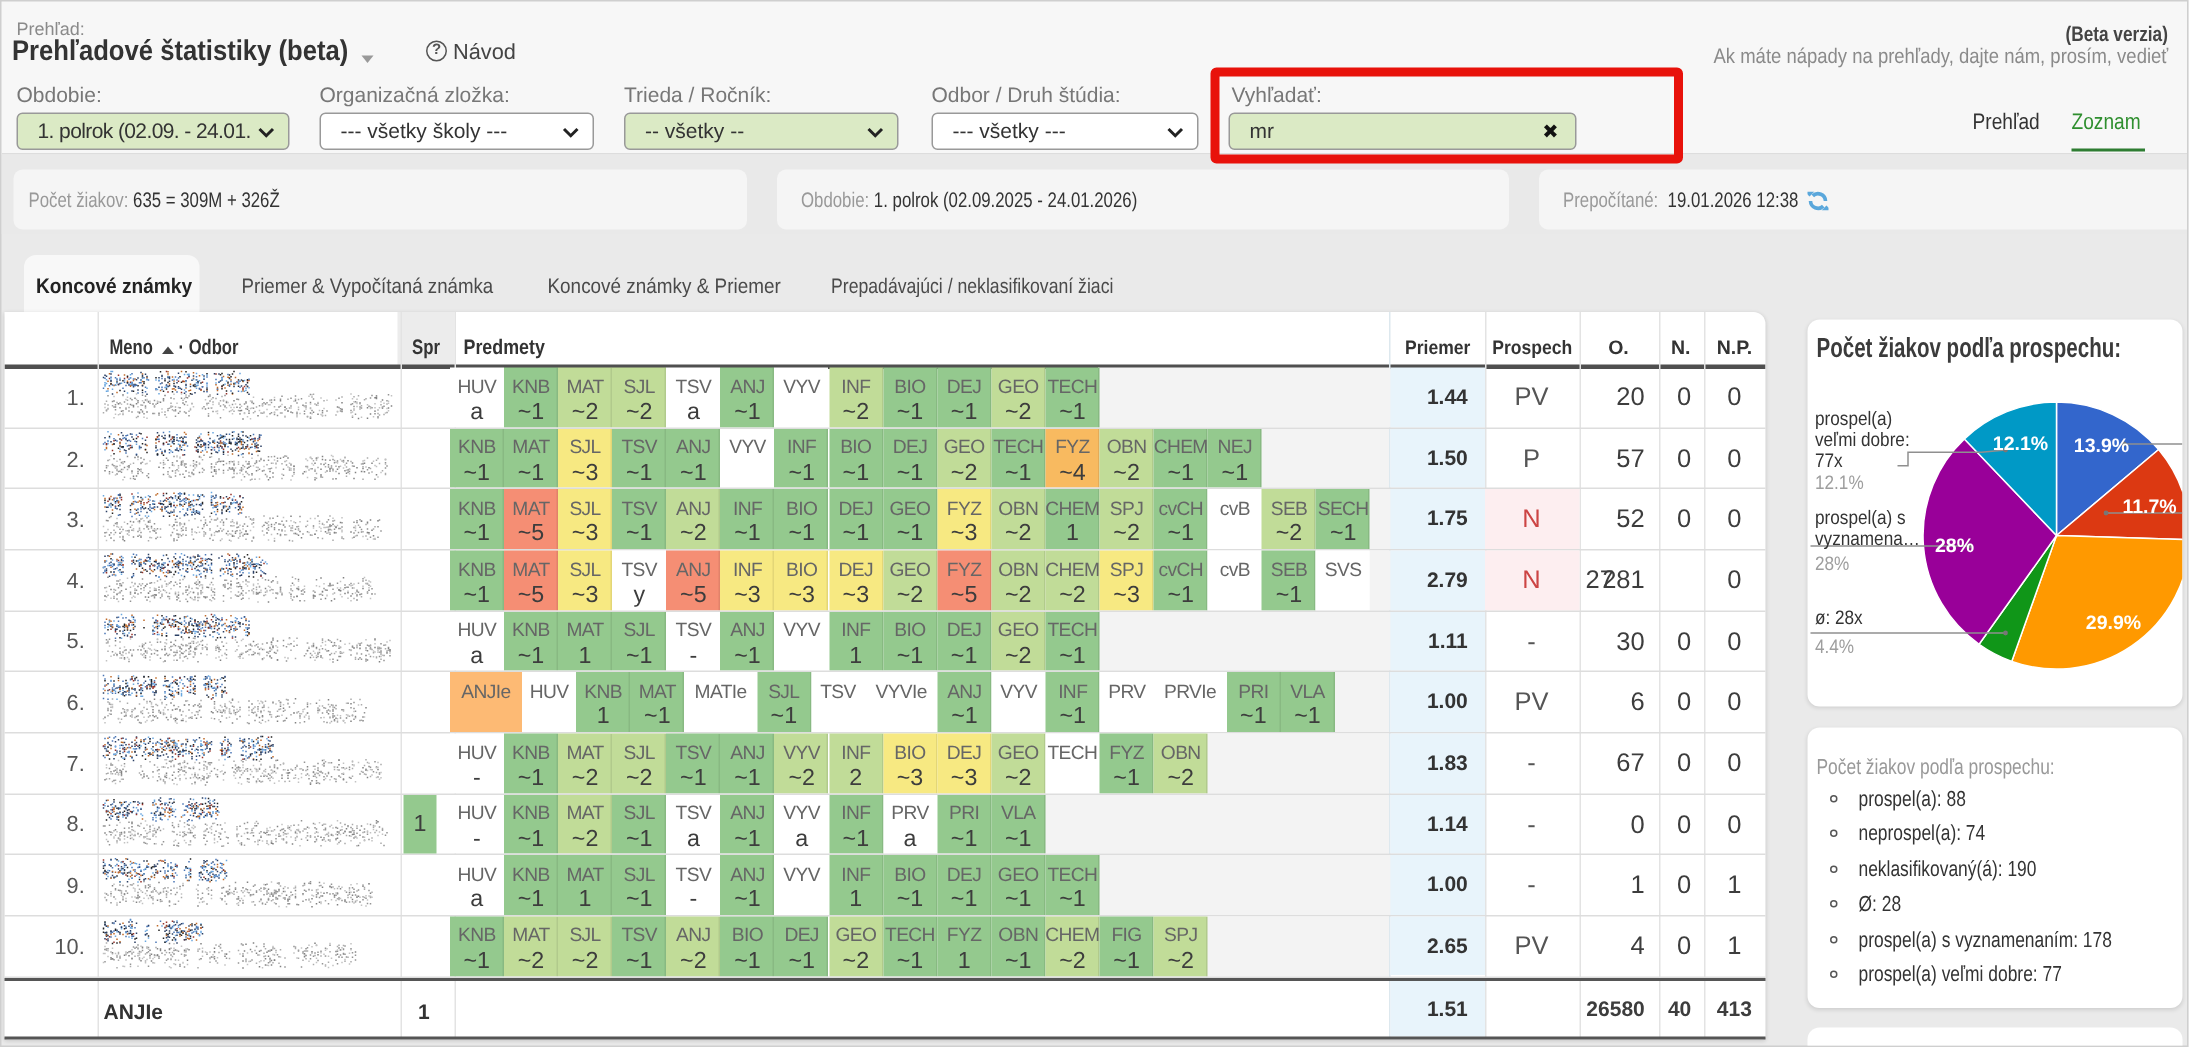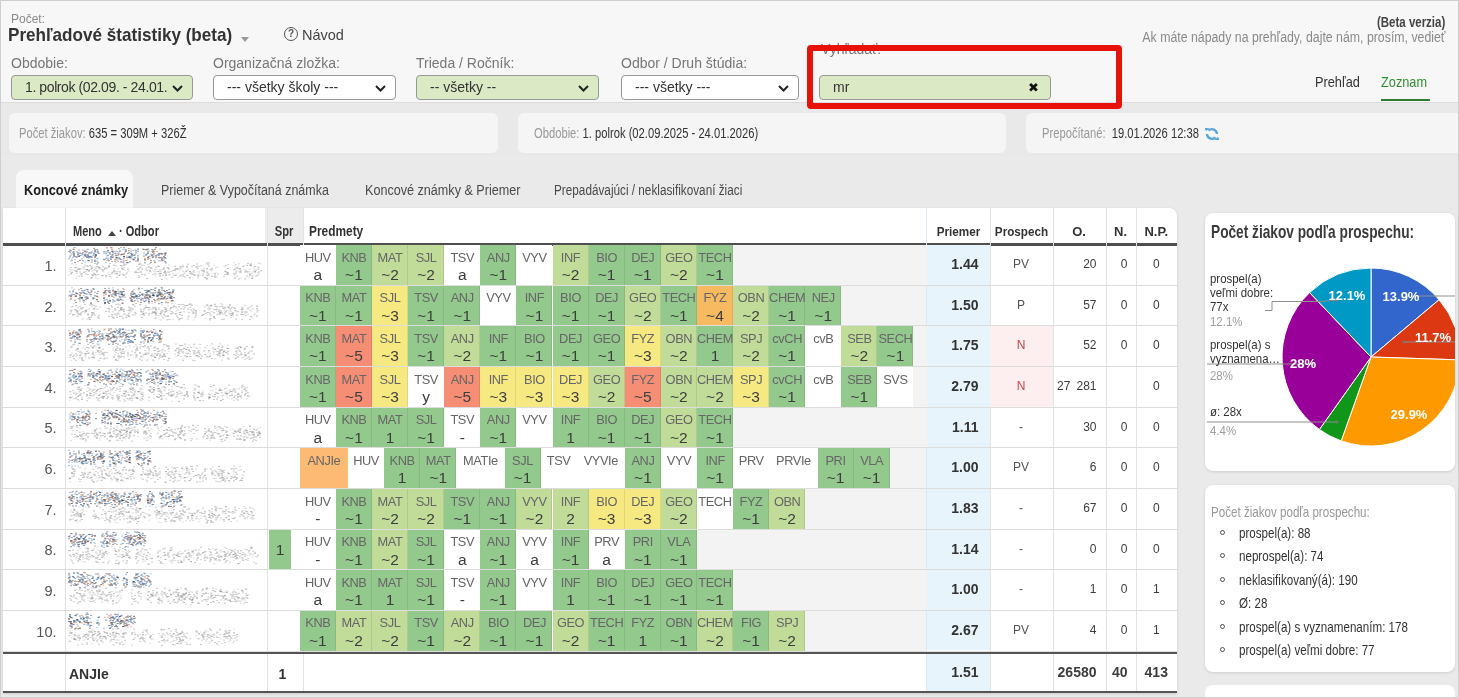--- a/index.html
+++ b/index.html
@@ -7,42 +7,42 @@
 .sel{position:absolute;height:25px;border:1px solid #999;border-radius:4px;font-size:14px;color:#333;line-height:23px;padding-left:13px;background:#fff;overflow:hidden;white-space:nowrap}
 .chev{position:absolute;right:9px;top:9px}
 .ibox{position:absolute;top:112px;height:40px;background:#f5f5f5;border-radius:6px;font-size:14px;line-height:40px;color:#999}
 .ibox b{color:#333;font-weight:normal}
 .sq{display:inline-block;transform:scaleX(0.8);transform-origin:0 50%;white-space:nowrap}
 .tab{position:absolute;top:168px;font-size:14px;color:#4a4a4a}
 .chip{position:absolute;text-align:center}
 .cab{position:absolute;left:0;right:0;top:4.5px;font-size:12.8px;color:#666;letter-spacing:-0.4px}
 .cgr{position:absolute;left:0;right:0;top:21px;font-size:15.5px;color:#3d3d3d}
 .num{position:absolute;left:0;width:53.5px;text-align:right;font-size:14.5px;color:#555}
-.cell{position:absolute;height:39.6px;line-height:39.6px;text-align:center;font-size:12px;color:#3d3d3d}
+.cell{position:absolute;height:39.6px;line-height:39.6px;text-align:center;font-size:17px;color:#3d3d3d}
 .cell.bold{font-weight:bold;font-size:14px}
 .pcell{position:absolute;left:923.5px;width:63px;height:39.6px;line-height:39.6px;text-align:right;padding-right:11px;font-weight:bold;font-size:14px;color:#333;background:#e8f4fb}
 .plab{position:absolute;font-size:13px;color:#333;transform:scaleX(0.88);transform-origin:0 0;white-space:nowrap}
 .pgray{position:absolute;font-size:13px;color:#9e9e9e;transform:scaleX(0.88);transform-origin:0 0;white-space:nowrap}
 .li{position:absolute;font-size:14.5px;color:#333;white-space:nowrap;transform:scaleX(0.8);transform-origin:0 0}
 .bullet{position:absolute;width:5px;height:5px;border:1.5px solid #555;border-radius:50%}
 </style></head><body>
 <div class="abs" style="left:0;top:0;width:1459px;height:102px;background:#f7f7f7;border-bottom:1px solid #ddd"></div>
 <div class="abs" style="left:0;top:102px;width:1459px;height:53px;background:#e9e9e9"></div>
-<div class="abs" style="left:10px;top:11px;font-size:12px;color:#8a8a8a">Počet:</div>
+<div class="abs" style="left:10px;top:11px;font-size:12px;color:#8a8a8a">Prehľad:</div>
 <div class="abs" style="left:7px;top:23px;font-size:19px;font-weight:bold;color:#333;transform:scaleX(0.9);transform-origin:0 0;white-space:nowrap">Prehľadové štatistiky (beta)</div>
 <div class="abs" style="left:239.5px;top:35.5px;width:0;height:0;border-left:4.5px solid transparent;border-right:4.5px solid transparent;border-top:5px solid #999"></div>
 <div class="abs" style="left:283px;top:26px;width:14px;height:14px;border:1.4px solid #555;border-radius:50%;text-align:center;font-size:10px;line-height:12px;color:#555;font-weight:bold">?</div>
 <div class="abs" style="left:301px;top:26px;font-size:14.5px;color:#444">Návod</div>
 <div class="abs" style="right:13px;top:13px;font-size:14px;font-weight:bold;color:#444;transform:scaleX(0.82);transform-origin:100% 50%">(Beta verzia)</div>
 <div class="abs" style="right:13px;top:28px;font-size:14px;color:#8a8a8a;transform:scaleX(0.88);transform-origin:100% 50%">Ak máte nápady na prehľady, dajte nám, prosím, vedieť</div>
 <div class="lbl" style="left:10px;top:54px">Obdobie:</div>
 <div class="lbl" style="left:212px;top:54px">Organizačná zložka:</div>
 <div class="lbl" style="left:415px;top:54px">Trieda / Ročník:</div>
 <div class="lbl" style="left:620px;top:54px">Odbor / Druh štúdia:</div>
-<div class="lbl" style="left:820px;top:40px">Vyhľadať:</div>
+<div class="lbl" style="left:820px;top:54px">Vyhľadať:</div>
 <div class="sel" style="left:10px;top:74px;width:182px;background:#dbeac5;letter-spacing:-0.4px">1. polrok (02.09. - 24.01.<svg class="chev" width="11" height="7">
       <polyline points="1,1 5.5,5.5 10,1" fill="none" stroke="#222" stroke-width="2"></polyline>
     </svg></div>
 <div class="sel" style="left:212px;top:74px;width:183px">--- všetky školy ---<svg class="chev" width="11" height="7">
       <polyline points="1,1 5.5,5.5 10,1" fill="none" stroke="#222" stroke-width="2"></polyline>
     </svg></div>
 <div class="sel" style="left:415px;top:74px;width:183px;background:#dbeac5">-- všetky --<svg class="chev" width="11" height="7">
       <polyline points="1,1 5.5,5.5 10,1" fill="none" stroke="#222" stroke-width="2"></polyline>
     </svg></div>
 <div class="sel" style="left:620px;top:74px;width:178px">--- všetky ---<svg class="chev" width="11" height="7">
@@ -719,21 +719,21 @@
     </div>
     <div class="chip" style="left:730.0px;top:609.9px;width:36.1px;height:39.7px;background:#94c98e;box-shadow:inset -1px 0 0 rgba(0,0,0,0.08);">
       <span class="cab">FIG</span>
       <span class="cgr">~1</span>
     </div>
     <div class="chip" style="left:766.1px;top:609.9px;width:36.1px;height:39.7px;background:#c1dc98;box-shadow:inset -1px 0 0 rgba(0,0,0,0.08);">
       <span class="cab">SPJ</span>
       <span class="cgr">~2</span>
     </div>
     <div class="num" style="top:622.7px">10.</div>
-    <div class="pcell" style="top:609.9px">2.67</div>
+    <div class="pcell" style="top:609.9px">2.65</div>
     <div class="cell" style="left:986.5px;top:609.9px;width:63px;color:#555;">PV</div>
     <div class="cell" style="left:1049.5px;top:609.9px;width:53px;text-align:right;padding-right:9px;">4</div>
     <div class="cell" style="left:1102.5px;top:609.9px;width:30px;text-align:right;padding-right:8px;">0</div>
     <div class="cell" style="left:1132.5px;top:609.9px;width:41.5px;">1</div>
     <div style="position:absolute;left:0;top:649.6px;width:1174px;height:1px;background:#ddd"></div>
     <div class="chip" style="left:266px;top:528.6px;width:22px;height:39.7px;background:#94c98e">
       <span class="cgr" style="top:11px">1</span>
     </div>
     <div style="position:absolute;left:0;top:650.6px;width:1174px;height:2.5px;background:#555"></div>
     <div style="position:absolute;left:66px;top:664.6px;font-weight:bold;font-size:14px;color:#333">ANJIe</div>

